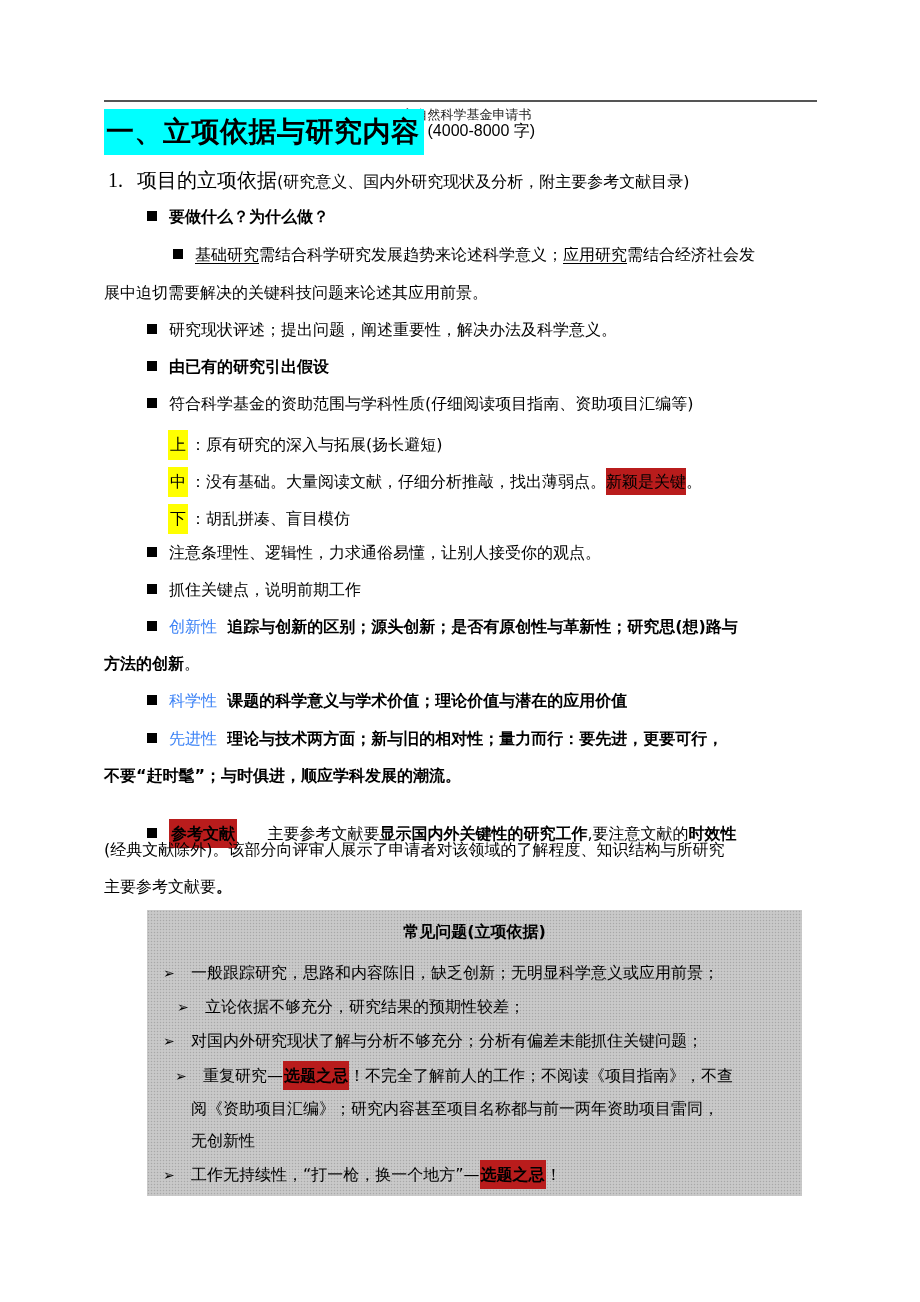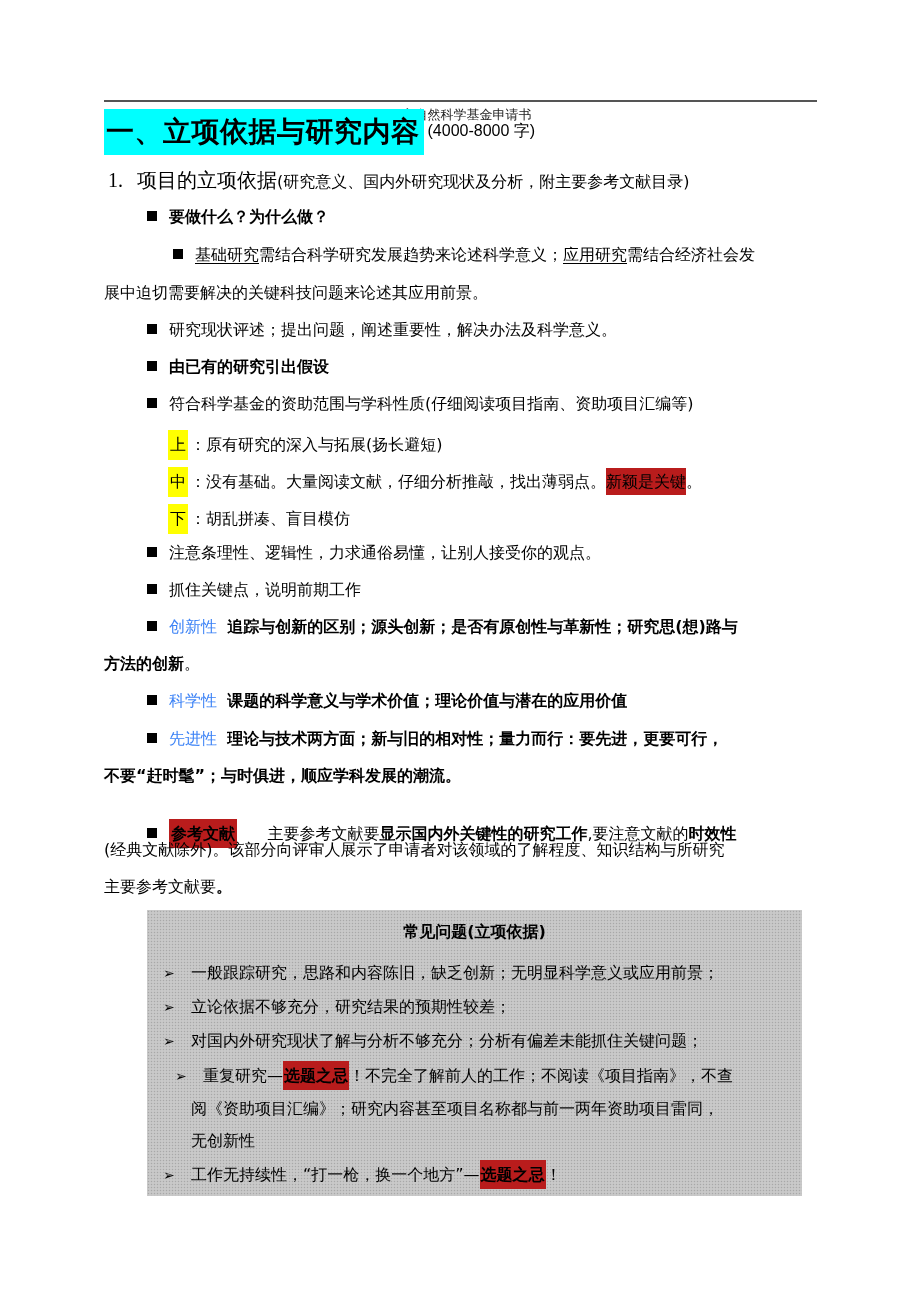--- a/index.html
+++ b/index.html
@@ -145,21 +145,21 @@
 <div class="line" style="left:104px; top:876px;">
   <span>主要参考文献要</span><span class="b">。</span>
 </div>
 
 <div class="faq-box">
   <div class="faq-title">常见问题(立项依据)</div>
 
   <div class="faq-item" style="top:54px;">
     <span class="arrow">➢</span><span>一般跟踪研究，思路和内容陈旧，缺乏创新；无明显科学意义或应用前景；</span>
   </div>
-  <div class="faq-item" style="top:88px;">
+  <div class="faq-item" style="top:88px;margin-left:14px;">
     <span class="arrow">➢</span><span>立论依据不够充分，研究结果的预期性较差；</span>
   </div>
   <div class="faq-item" style="top:122px;">
     <span class="arrow">➢</span><span>对国内外研究现状了解与分析不够充分；分析有偏差未能抓住关键问题；</span>
   </div>
   <div class="faq-item" style="top:157px;margin-left:12px;">
     <span class="arrow">➢</span><span>重复研究—</span><span class="b hl-yellow" style="padding:5px 1px;">选题之忌</span><span>！不完全了解前人的工作；不阅读《项目指南》，不查</span>
   </div>
   <div class="faq-item" style="top:190px; left:44px;">阅《资助项目汇编》；研究内容甚至项目名称都与前一两年资助项目雷同，</div>
   <div class="faq-item" style="top:222px; left:44px;">无创新性</div>

